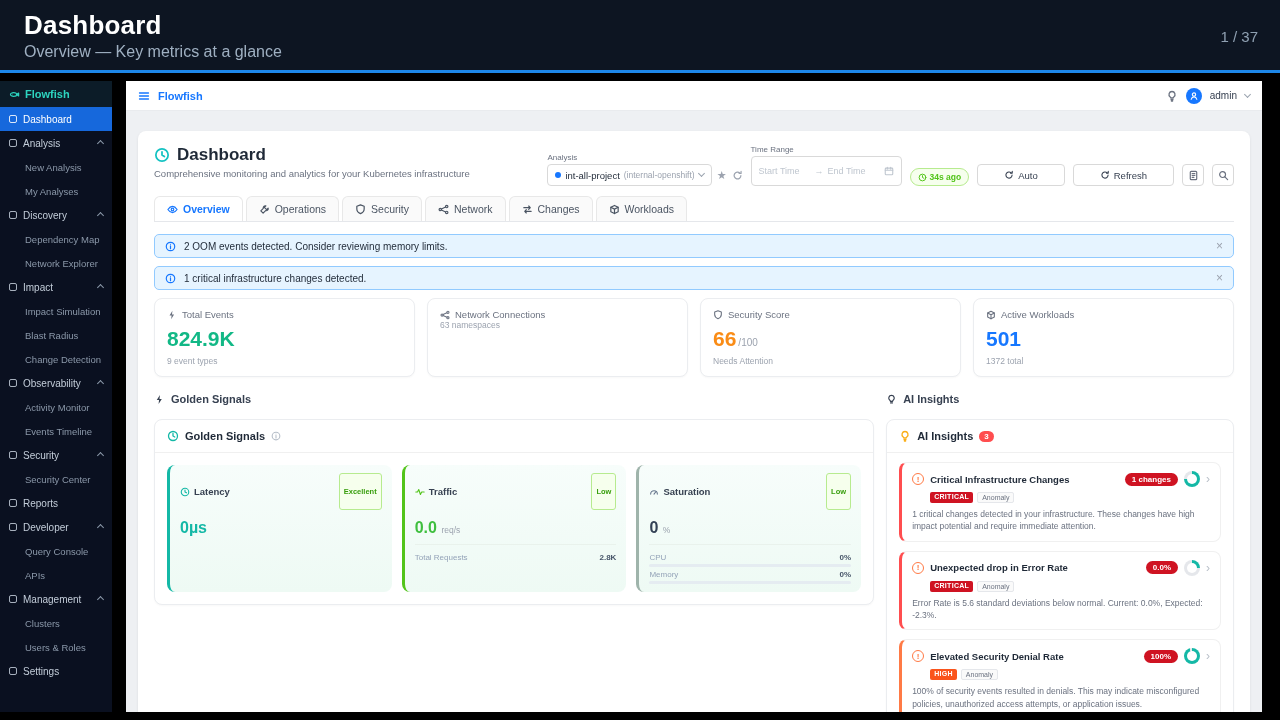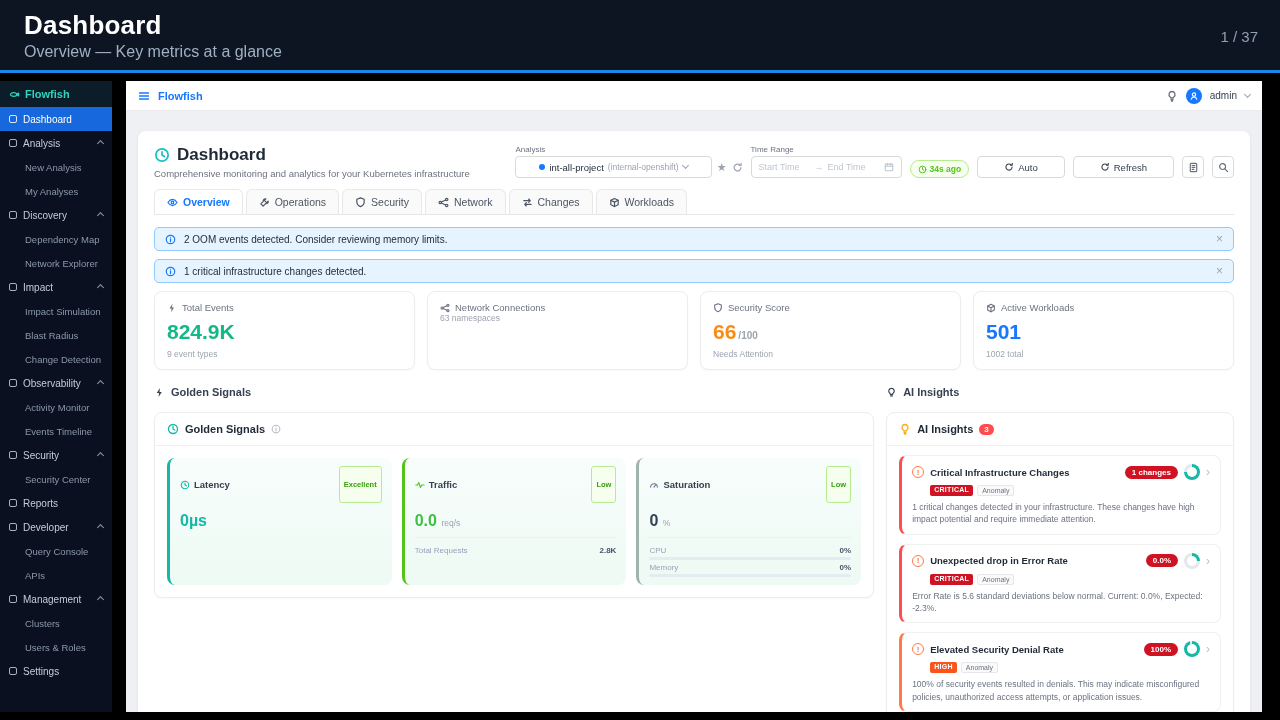--- a/index.html
+++ b/index.html
@@ -39,46 +39,46 @@
 
   .content { flex:1; overflow:hidden; padding:20px 12px 0; }
   .page-card { background:#fff; border-radius:8px; box-shadow:0 1px 3px rgba(0,0,0,.08); padding:14px 16px; height:860px; }
 
   .ph-row { display:flex; justify-content:space-between; align-items:flex-start; }
   .ph-title { display:flex; align-items:center; gap:7px; font-size:17px; font-weight:800; color:#1f2937; }
   .ph-sub { font-size:9.5px; color:#6b7280; margin-top:3px; }
   .controls { display:flex; align-items:flex-end; gap:8px; }
   .clabel { font-size:8px; color:#6b7280; margin-bottom:2px; }
   .crow { display:flex; align-items:center; gap:5px; }
-  .select { display:flex; align-items:center; gap:4px; border:1px solid #d9d9d9; border-radius:4px; height:22px; padding:0 23px; font-size:9.5px; color:#1f2937; background:#fff; cursor:pointer; }
+  .select { display:flex; align-items:center; gap:4px; border:1px solid #d9d9d9; border-radius:4px; height:22px; padding:0 7px; font-size:9.5px; color:#1f2937; background:#fff; cursor:pointer; }
   .seldot { width:6px; height:6px; border-radius:50%; background:#1677ff; }
   .selsuf { color:#9ca3af; font-size:8.5px; }
   .hicon { color:#9ca3af; font-size:11px; line-height:1; cursor:pointer; }
-  .range { display:flex; align-items:center; gap:4px; border:1px solid #d9d9d9; border-radius:4px; height:22px; padding:0 7px; background:#fff; }
+  .range { display:flex; align-items:center; gap:4px; border:1px solid #d9d9d9; border-radius:4px; height:30px; padding:0 7px; background:#fff; }
   .rin { border:none; outline:none; width:52px; font-size:9px; color:#374151; font-family:inherit; }
   .rin::placeholder { color:#bfc6cf; }
   .rarr { color:#bfc6cf; font-size:9px; }
   .pill-green { height:18px; display:flex; align-items:center; gap:3px; background:#f6ffed; border:1px solid #b7eb8f; color:#52c41a; border-radius:10px; font-size:8.5px; padding:0 7px; font-weight:bold; }
   .btn { height:22px; display:flex; align-items:center; gap:4px; border:1px solid #d9d9d9; border-radius:4px; background:#fff; font-size:9.5px; color:#374151; padding:0 26px; cursor:pointer; font-family:inherit; }
   .ibtn { width:22px; height:22px; display:flex; align-items:center; justify-content:center; border:1px solid #d9d9d9; border-radius:4px; background:#fff; color:#6b7280; cursor:pointer; }
 
   .tabs { display:flex; gap:3px; border-bottom:1px solid #e5e7eb; margin:10px 0 12px; }
   .tab { display:flex; align-items:flex-end; gap:5px; font-size:10.5px; color:#4b5563; padding:6px 12px; border:1px solid #e8e8e8; border-bottom:none; border-radius:6px 6px 0 0; background:#fafafa; cursor:pointer; }
   .tab.active { color:#1677ff; background:#fff; font-weight:bold; }
 
   .alert { display:flex; align-items:center; gap:8px; background:#e6f4ff; border:1px solid #91caff; border-radius:5px; padding:5px 10px; font-size:10px; color:#1f2937; margin-bottom:8px; }
   .ainfo { color:#1677ff; display:flex; }
   .aclose { margin-left:auto; color:#9ca3af; font-size:12px; cursor:pointer; line-height:1; }
 
   .metrics { display:flex; gap:12px; margin-top:6px; }
   .metric { flex:1; border:1px solid #ebedf0; border-radius:8px; padding:10px 12px; background:#fff; box-shadow:0 1px 2px rgba(0,0,0,.03); }
   .mlabel { display:flex; align-items:center; gap:5px; font-size:9.5px; color:#6b7280; }
   .mvalue { font-size:21px; font-weight:800; margin:7px 0 5px; }
   .v-teal{color:#12b886}.v-blue{color:#1677ff}.v-orange{color:#fa8c16}
-  .mden { font-size:10px; color:#9ca3af; font-weight:bold; margin-left:2px;text-align:right; }
+  .mden { font-size:10px; color:#9ca3af; font-weight:normal; margin-left:2px;text-align:right; }
   .msub { font-size:8.5px; color:#9ca3af; }
 
   .cols { display:flex; gap:12px; margin-top:16px; }
   .col-left { flex:2.07; min-width:0; }
   .col-right { flex:1; min-width:0; }
   .sec-head { display:flex; align-items:center; gap:6px; font-size:11px; font-weight:bold; color:#374151; margin-bottom:9px; }
 
   .gcard,.acard { border:1px solid #ebedf0; border-radius:8px; background:#fff; box-shadow:0 1px 2px rgba(0,0,0,.03); margin-top:14px; }
   .gcard-head,.acard-head { display:flex; align-items:center; gap:6px; padding:10px 12px; border-bottom:1px solid #f0f0f0; font-size:11px; font-weight:bold; color:#1f2937; }
   .gbody { display:flex; gap:10px; padding:12px; }
@@ -440,21 +440,21 @@
             </div>
             <div class="metric">
               <div class="mlabel">
                   <svg class="icn i10" viewBox="0 0 12 12">
                     <path d="M2 3.6L6 1.6l4 2v4.8l-4 2-4-2z"></path>
                     <path d="M2 3.6l4 2 4-2M6 5.6v4.8"></path>
                   </svg>
                   <span>Active Workloads</span>
                 </div>
               <div class="mvalue v-blue">501</div>
-              <div class="msub">1002 total</div>
+              <div class="msub">1372 total</div>
             </div>
           </div>
 
           <div class="cols">
 
             <div class="col-left">
               <div class="sec-head">
                 <svg class="i11" viewBox="0 0 12 12" style="color:#374151">
                     <path class="fl" d="M6.5 1L3 6.5h2.5L5 11l3.5-5.5H6z"></path>
                   </svg>

